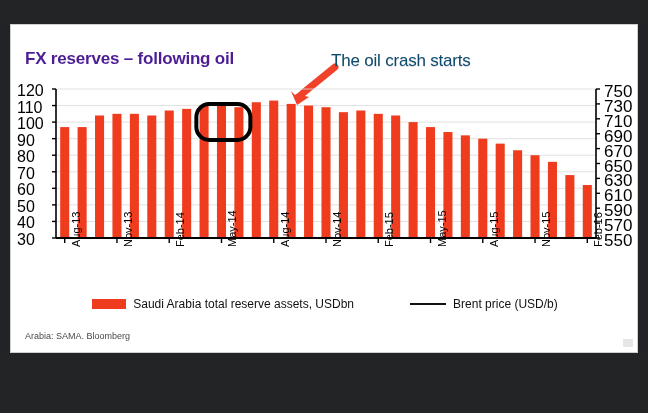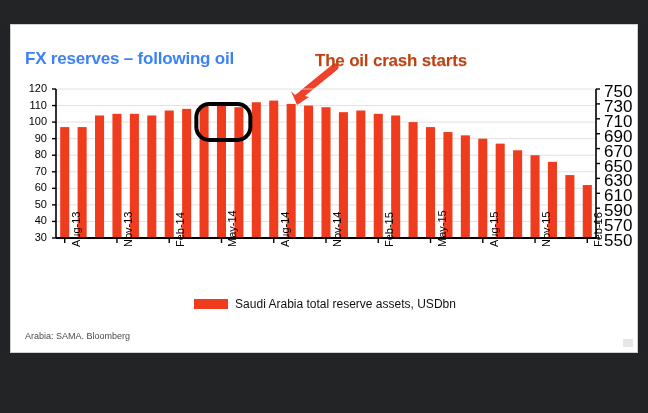--- a/index.html
+++ b/index.html
@@ -1,25 +1,25 @@
 <!DOCTYPE html>
 <html><head>
 <meta charset="utf-8">
 <style>
   html,body{margin:0;padding:0;background:#222326;}
   body{width:648px;height:413px;overflow:hidden;font-family:"Liberation Sans",sans-serif;}
   .viewport{position:relative;width:648px;height:413px;background:#222326;box-sizing:border-box;}
   .letterbox-top{position:absolute;left:0;top:0;width:648px;height:24px;background:#232426;}
   .letterbox-bottom{position:absolute;left:0;top:353px;width:648px;height:60px;background:#232426;}
   .slide{position:absolute;left:10px;top:24px;width:628px;height:329px;background:#ffffff;border:1px solid #cfcfcf;box-sizing:border-box;overflow:hidden;}
-  .title{position:absolute;left:14px;top:24px;font-size:17px;font-weight:bold;color:#3b82f6;letter-spacing:-0.2px;}
-  .annotation{position:absolute;left:304px;top:26px;font-size:17px;font-weight:bold;color:#c2410c;letter-spacing:-0.2px;text-shadow:0 1px 0 rgba(0,0,0,.12);}
+  .title{position:absolute;left:14px;top:24px;font-size:17px;font-weight:bold;color:#4c1d95;letter-spacing:-0.2px;}
+  .annotation{position:absolute;left:320px;top:26px;font-size:17px;font-weight:normal;color:#0c4a6e;letter-spacing:-0.2px;text-shadow:0 1px 0 rgba(0,0,0,.12);}
   .arrow-svg{position:absolute;left:268px;top:38px;}
   .plot-wrap{position:absolute;left:0;top:0;width:628px;height:329px;}
-  .axis-label{position:absolute;font-size:11px;color:#000;text-align:right;width:30px;}
+  .axis-label{position:absolute;font-size:16px;color:#000;text-align:left;width:30px;}
   .axis-label-r{position:absolute;font-size:17px;color:#000;text-align:left;width:32px;}
   .xtick-label{position:absolute;font-size:11px;color:#000;transform-origin:left top;transform:rotate(-90deg);white-space:nowrap;}
   .legend{position:absolute;left:0;top:272px;width:628px;display:flex;justify-content:center;align-items:center;gap:56px;}
   .legend-item{display:flex;align-items:center;gap:7px;font-size:12px;color:#111;}
   .legend-swatch-bar{width:34px;height:10px;background:#ef3c1e;display:inline-block;}
   .legend-swatch-line{width:36px;height:0;border-top:2px solid #111;display:inline-block;}
   .source{position:absolute;left:14px;top:306px;font-size:9px;color:#4a4a4a;}
   .corner-mark{position:absolute;right:4px;top:314px;width:10px;height:8px;background:#e6e6e6;}
 </style>
 </head>
@@ -184,18 +184,22 @@
           <line x1="524.0322580645161" y1="213" x2="524.0322580645161" y2="218" stroke="#000" stroke-width="1.4"></line>
           <line x1="576.2903225806451" y1="213" x2="576.2903225806451" y2="218" stroke="#000" stroke-width="1.4"></line>
         </svg>
     <div class="axis-label" style="left: 6px; top: 206px;">30</div><div class="axis-label" style="left: 6px; top: 189.444px;">40</div><div class="axis-label" style="left: 6px; top: 172.889px;">50</div><div class="axis-label" style="left: 6px; top: 156.333px;">60</div><div class="axis-label" style="left: 6px; top: 139.778px;">70</div><div class="axis-label" style="left: 6px; top: 123.222px;">80</div><div class="axis-label" style="left: 6px; top: 106.667px;">90</div><div class="axis-label" style="left: 6px; top: 90.1111px;">100</div><div class="axis-label" style="left: 6px; top: 73.5556px;">110</div><div class="axis-label" style="left: 6px; top: 57px;">120</div><div class="axis-label-r" style="left: 593px; top: 206px;">550</div><div class="axis-label-r" style="left: 593px; top: 191.1px;">570</div><div class="axis-label-r" style="left: 593px; top: 176.2px;">590</div><div class="axis-label-r" style="left: 593px; top: 161.3px;">610</div><div class="axis-label-r" style="left: 593px; top: 146.4px;">630</div><div class="axis-label-r" style="left: 593px; top: 131.5px;">650</div><div class="axis-label-r" style="left: 593px; top: 116.6px;">670</div><div class="axis-label-r" style="left: 593px; top: 101.7px;">690</div><div class="axis-label-r" style="left: 593px; top: 86.8px;">710</div><div class="axis-label-r" style="left: 593px; top: 71.9px;">730</div><div class="axis-label-r" style="left: 593px; top: 57px;">750</div><div class="xtick-label" style="left: 58.7097px; top: 222px;">Aug-13</div><div class="xtick-label" style="left: 110.968px; top: 222px;">Nov-13</div><div class="xtick-label" style="left: 163.226px; top: 222px;">Feb-14</div><div class="xtick-label" style="left: 215.484px; top: 222px;">May-14</div><div class="xtick-label" style="left: 267.742px; top: 222px;">Aug-14</div><div class="xtick-label" style="left: 320px; top: 222px;">Nov-14</div><div class="xtick-label" style="left: 372.258px; top: 222px;">Feb-15</div><div class="xtick-label" style="left: 424.516px; top: 222px;">May-15</div><div class="xtick-label" style="left: 476.774px; top: 222px;">Aug-15</div><div class="xtick-label" style="left: 529.032px; top: 222px;">Nov-15</div><div class="xtick-label" style="left: 581.29px; top: 222px;">Feb-16</div></div>
 
     <div class="legend">
       <div class="legend-item">
         <span class="legend-swatch-bar"></span>
         <span>Saudi Arabia total reserve assets, USDbn</span>
       </div>
+      <div class="legend-item">
+        <span class="legend-swatch-line"></span>
+        <span>Brent price (USD/b)</span>
+      </div>
     </div>
 
     <div class="source">Arabia: SAMA. Bloomberg</div>
     <div class="corner-mark"></div>
   </div>
 </div>
 
 </body></html>

